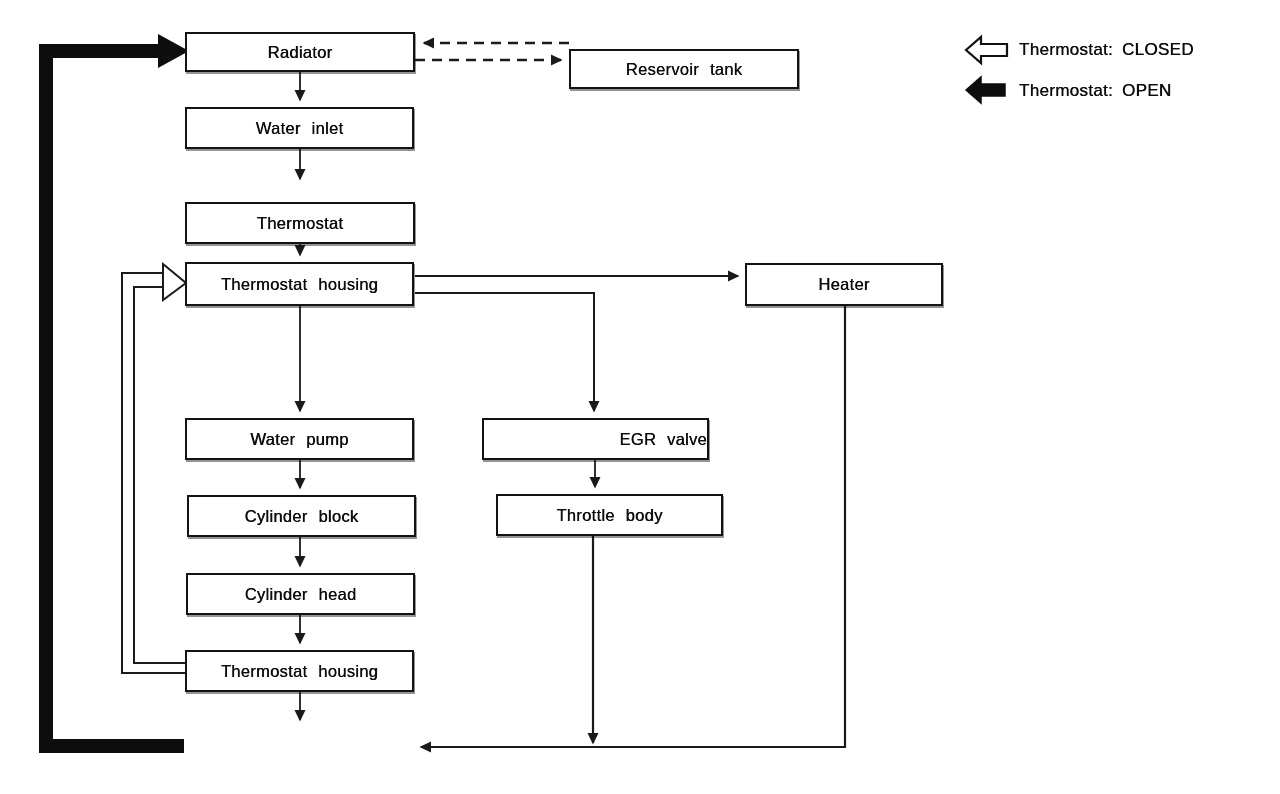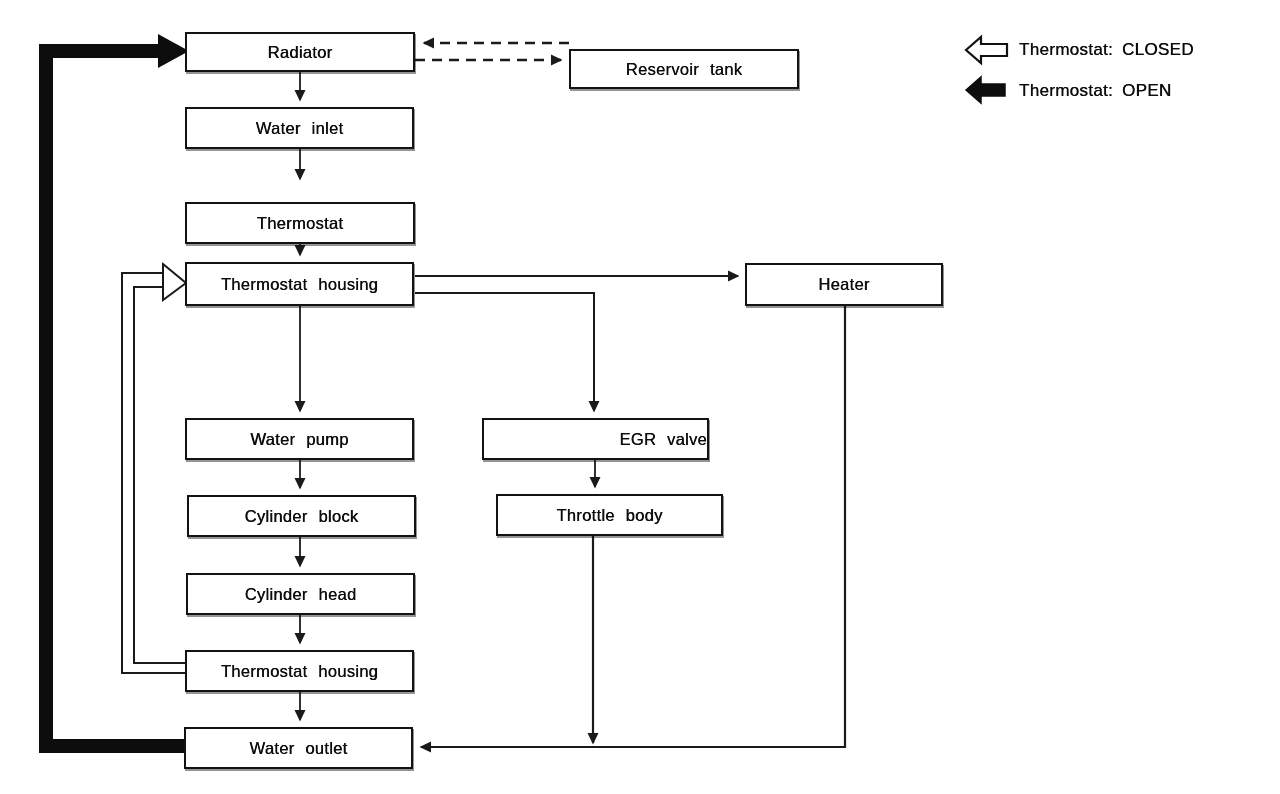--- a/index.html
+++ b/index.html
@@ -130,20 +130,17 @@
   </div>
   <div class="node n-throttle">
     <span class="node-label">Throttle body</span>
   </div>
   <div class="node n-cyl-head">
     <span class="node-label">Cylinder head</span>
   </div>
   <div class="node n-th2">
     <span class="node-label">Thermostat housing</span>
   </div>
-  <div class="node n-water-outlet">
-    <span class="node-label">Water outlet</span>
-  </div>
 
   <div class="legend-label lg-closed">Thermostat: CLOSED</div>
   <div class="legend-label lg-open">Thermostat: OPEN</div>
 
 </div>
 
 </body></html>

